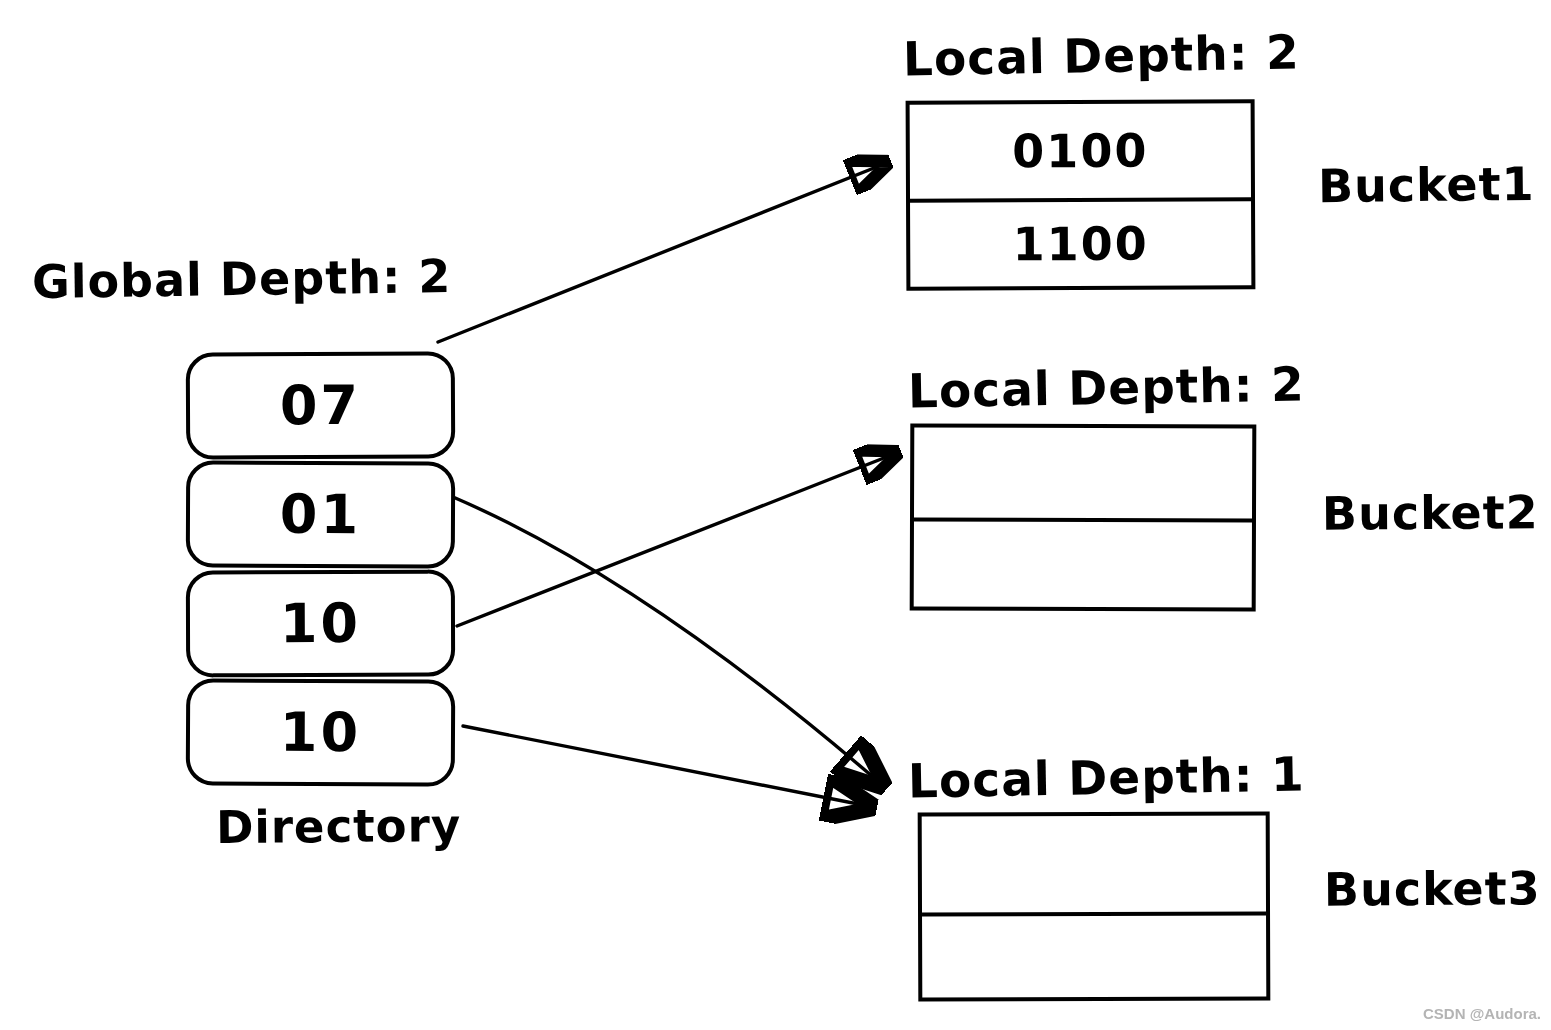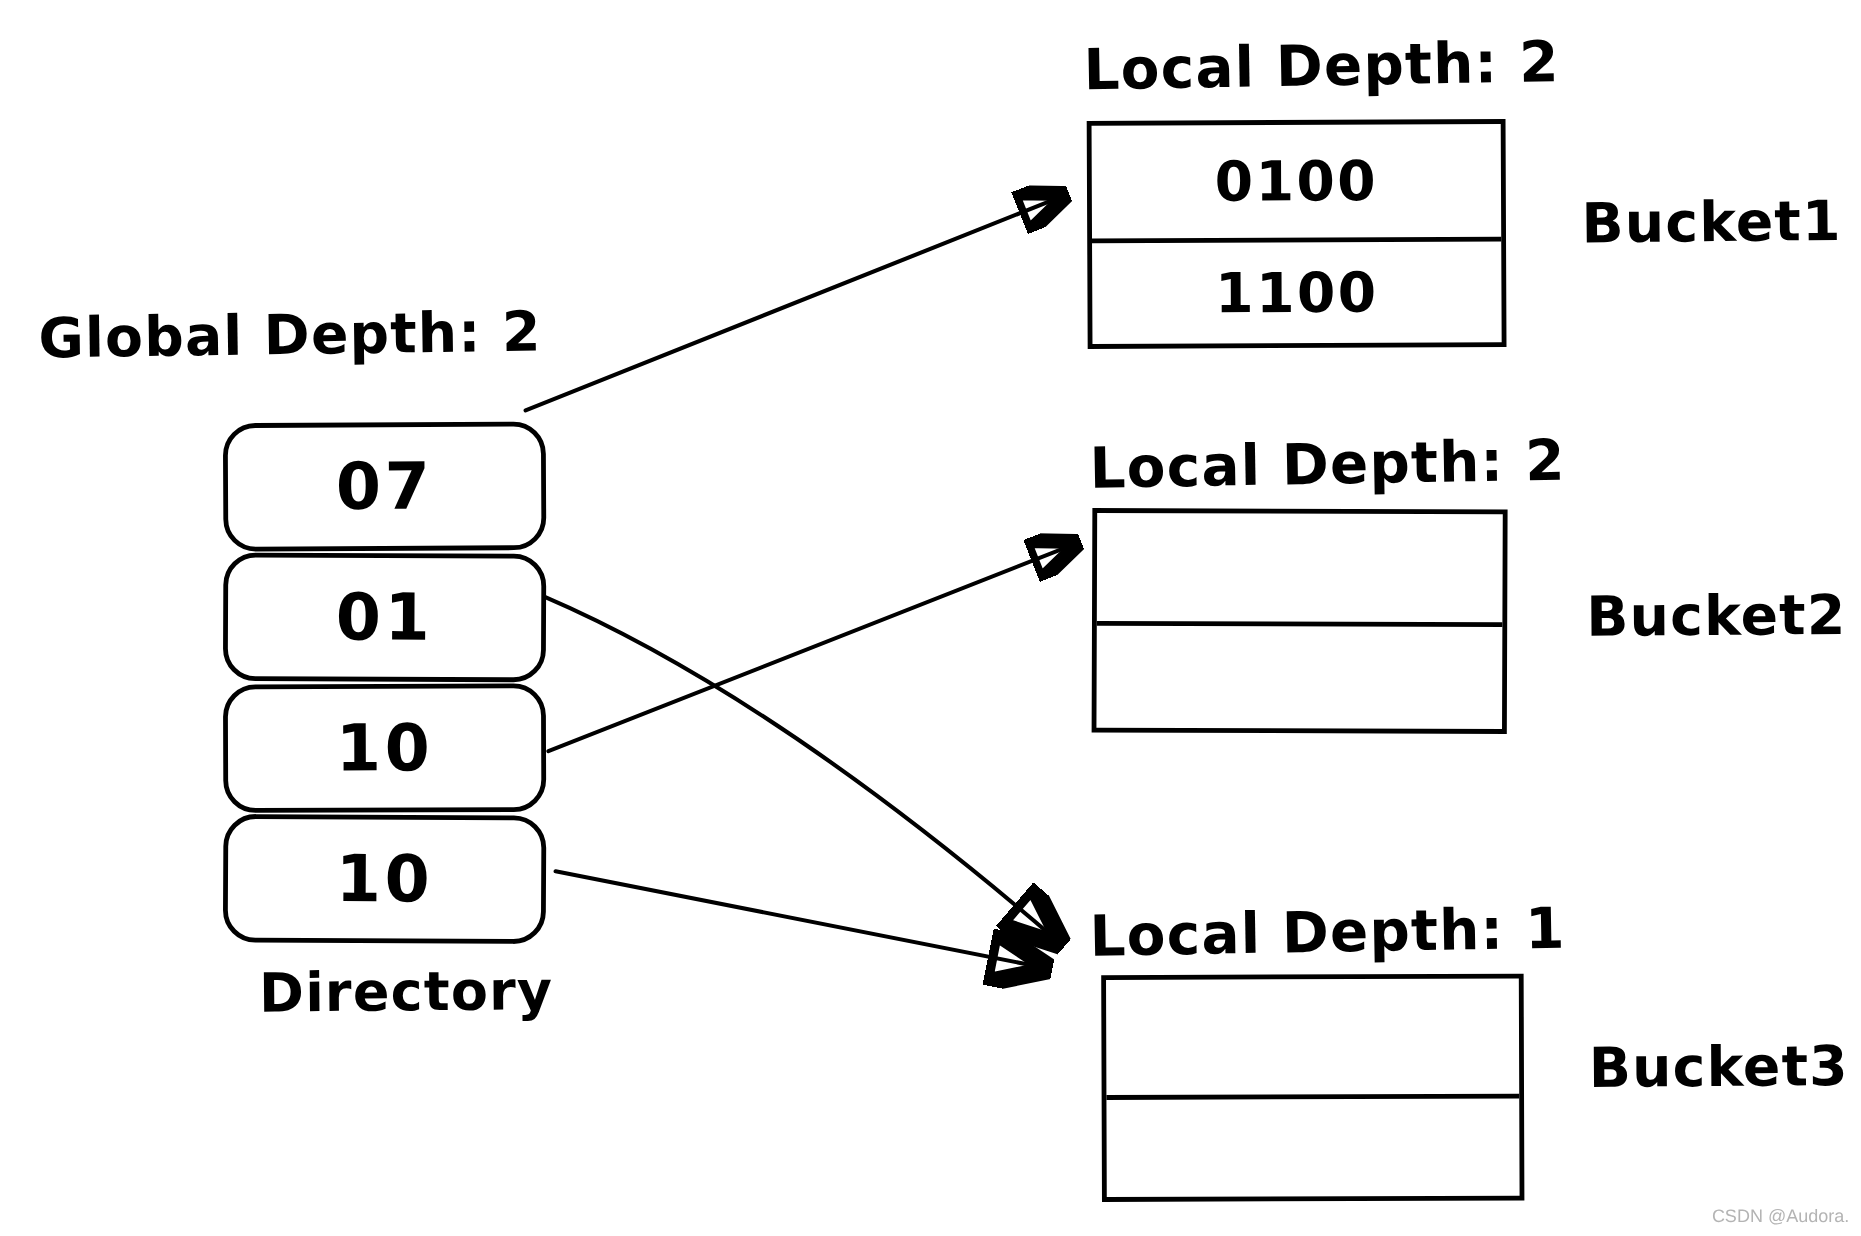--- a/index.html
+++ b/index.html
@@ -51,21 +51,21 @@
   .ld1{left:903px;top:28px;}
   .ld2{left:908px;top:360px;}
   .ld3{left:908px;top:750px;}
   .bucket-name{font-size:46px;}
   .bn1{left:1318px;top:158px;transform:rotate(-0.6deg);}
   .bn2{left:1322px;top:486px;transform:rotate(-0.4deg);}
   .bn3{left:1324px;top:862px;transform:rotate(-0.4deg);}
   .watermark{
     position:absolute;right:10px;bottom:8px;
     font-family:"Liberation Sans",sans-serif;
-    font-size:15px;font-weight:400;color:#b4b4b4;letter-spacing:0;
+    font-size:15px;font-weight:700;color:#b4b4b4;letter-spacing:0;
   }
 </style>
 </head>
 <body>
 
 <div class="canvas">
 
   <svg class="arrows" width="1551" height="1030" viewBox="0 0 1551 1030">
     <defs>
       <marker id="ah" viewBox="0 0 12 10" refX="10" refY="5" markerWidth="13" markerHeight="11" orient="auto">

